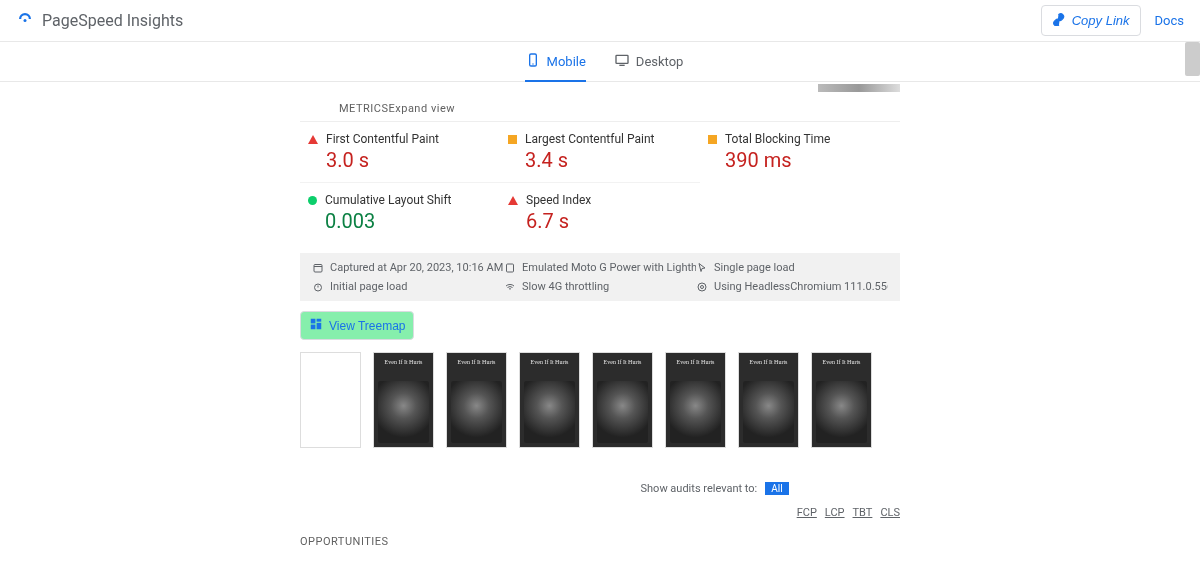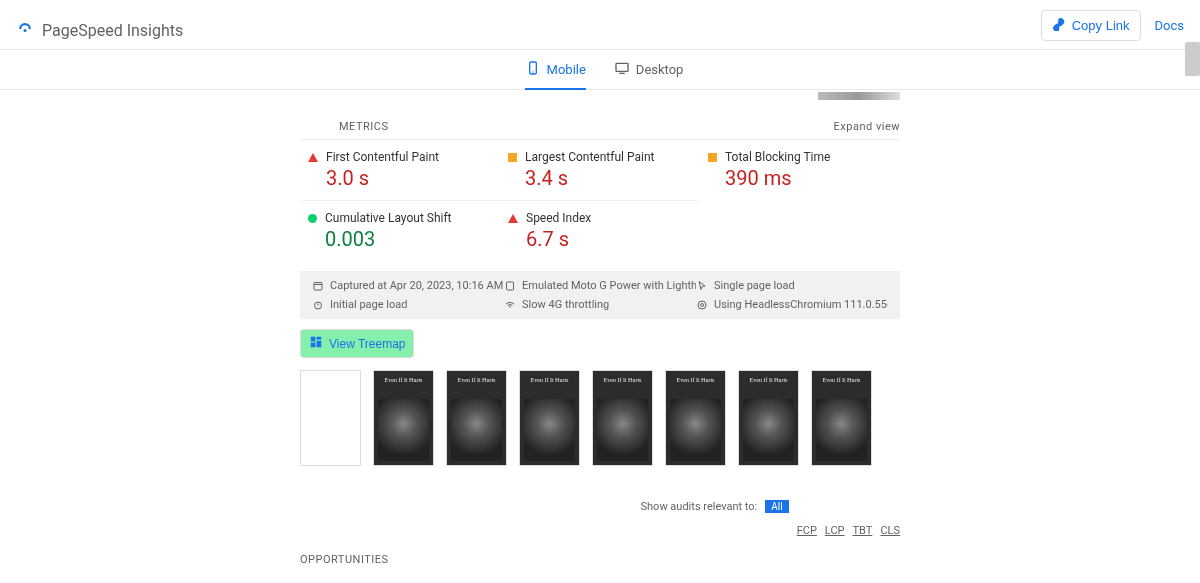--- a/index.html
+++ b/index.html
@@ -1,37 +1,37 @@
 <!DOCTYPE html>
 <html><head>
 <meta charset="utf-8">
 <style>
 * { box-sizing: border-box; margin: 0; padding: 0; }
 body { font-family: Roboto, Arial, sans-serif; font-size: 13px; color: #333; background: #fff; }
 
-.topbar { display: flex; align-items: flex-end; justify-content: space-between; padding: 8px 16px; border-bottom: 1px solid #e8e8e8; height: 50px; }
+.topbar { display: flex; align-items: center; justify-content: space-between; padding: 8px 16px; border-bottom: 1px solid #e8e8e8; height: 42px; }
 .brand { display: flex; align-items: center; gap: 8px; }
 .brand-icon svg { width: 18px; height: 18px; }
 .brand-title { font-size: 16px; color: #5f6368; }
 .top-actions { display: flex; align-items: center; gap: 14px; }
-.copy-link-btn { display: flex; align-items: center; gap: 6px; border: 1px solid #dadce0; background: #fff; color: #1a73e8; font-size: 13px; padding: 6px 10px; border-radius: 4px; cursor: pointer; }
+.copy-link-btn { display: flex; align-items: center; gap: 6px; border: 1px solid #dadce0; background: #fff; color: #1a73e8; font-size: 13px; padding: 6px 10px; border-radius: 4px; cursor: pointer; font-style: italic; }
 .copy-link-btn svg { width: 14px; height: 14px; }
 .docs-link { color: #1a73e8; font-size: 13px; cursor: pointer; }
 
 .tabs { display: flex; justify-content: center; gap: 28px; border-bottom: 1px solid #e8e8e8; height: 40px; align-items: center; padding-left: 8px; }
 .tab { display: flex; align-items: center; gap: 6px; font-size: 13px; color: #5f6368; cursor: pointer; height: 40px; }
 .tab.active { color: #1a73e8; border-bottom: 2px solid #1a73e8; margin-bottom: -1px; }
 .tab svg { width: 16px; height: 16px; }
 
 .content { width: 600px; margin: 0 auto; }
 
 .thumb-strip { display: flex; justify-content: flex-end; margin: 2px 0 10px; }
 .thumb-strip .mini-thumb { width: 82px; height: 8px; background: linear-gradient(90deg, #bbb 0%, #999 50%, #ddd 100%); }
 
-.metrics-header { display: flex; justify-content: space-between; align-items: center; color: #616161; font-size: 11px; letter-spacing: 0.5px; margin-top: 20px; padding-left: 39px; }
+.metrics-header { display: flex; align-items: center; color: #616161; font-size: 11px; letter-spacing: 0.5px; margin-top: 10px; padding-left: 39px; }
 .metrics-header .expand { color: #616161; font-size: 11px; cursor: pointer; }
 
 .metrics-grid { display: grid; grid-template-columns: 1fr 1fr 1fr; border-top: 1px solid #eee; margin-top: 6px; }
 .metric { padding: 10px 4px 10px 8px; display: flex; gap: 8px; }
 .metric:nth-child(1), .metric:nth-child(2) { border-bottom: 1px solid #f2f2f2; }
 .status-tri { width: 0; height: 0; border-left: 5px solid transparent; border-right: 5px solid transparent; border-bottom: 9px solid #e53935; margin-top: 3px; flex: 0 0 10px; }
 .status-sq { width: 9px; height: 9px; background: #f5a623; margin-top: 3px; flex: 0 0 9px; }
 .status-circ { width: 9px; height: 9px; background: #0cce6b; border-radius: 50%; margin-top: 3px; flex: 0 0 9px; }
 .metric-label { font-size: 12px; color: #333; }
 .metric-value { font-size: 20px; font-weight: 400; margin-top: 2px; }

